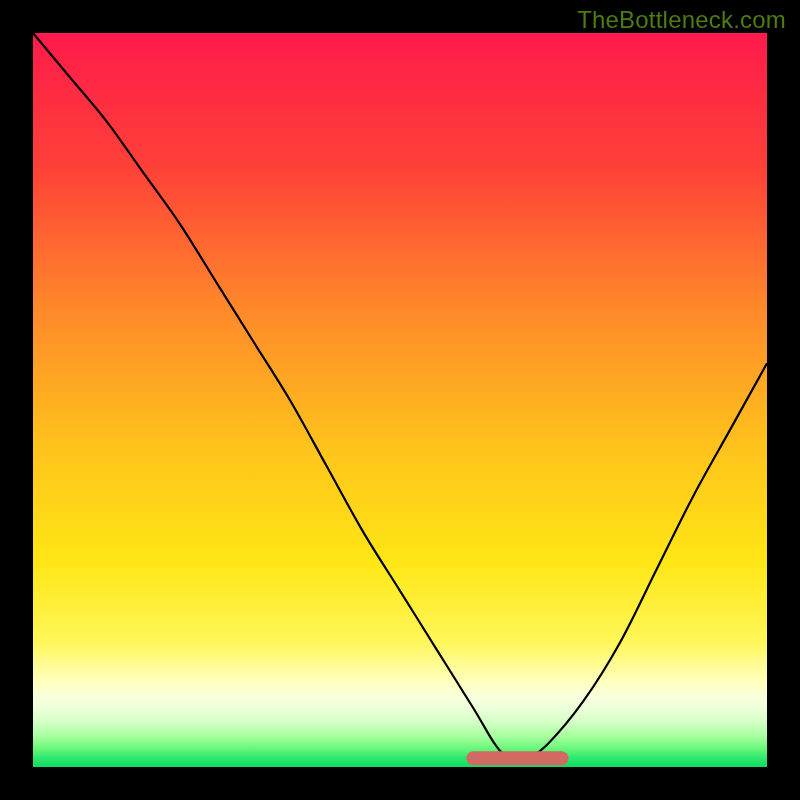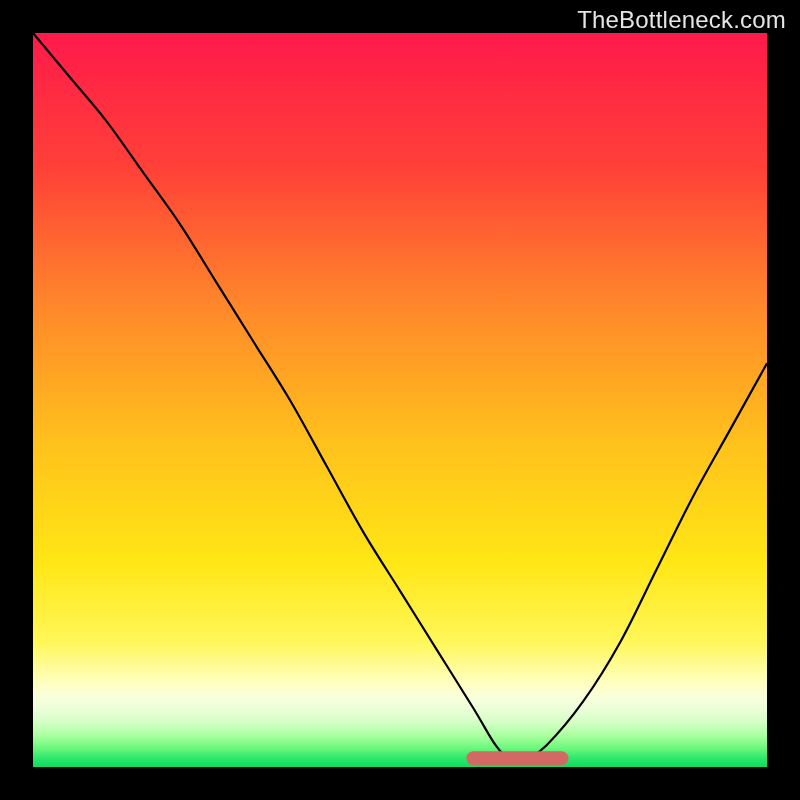--- a/index.html
+++ b/index.html
@@ -22,21 +22,21 @@
     left: 33px;
     top: 33px;
     width: 734px;
     height: 734px;
     
   }
   .watermark {
     position: absolute;
     top: 6px;
     right: 14px;
-    color: #e5e5e5;
+    color: #4d7c0f;
     font-size: 24px;
     letter-spacing: 0.2px;
   }
   svg.curve {
     position: absolute;
     left: 0;
     top: 0;
     width: 734px;
     height: 734px;
     overflow: visible;

